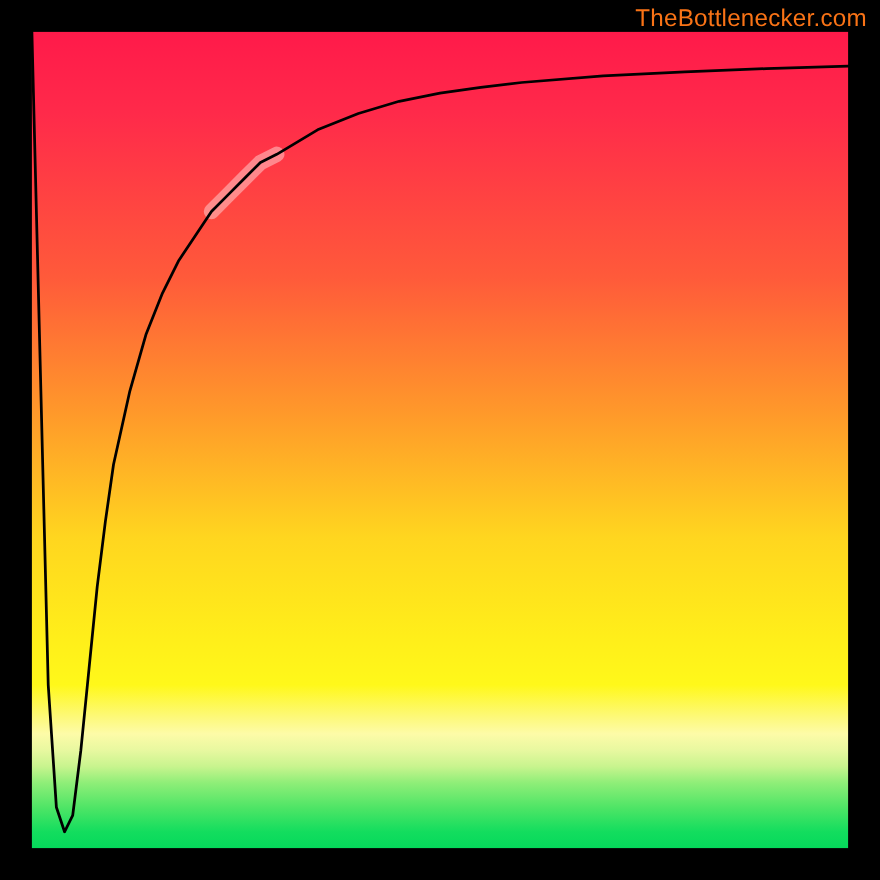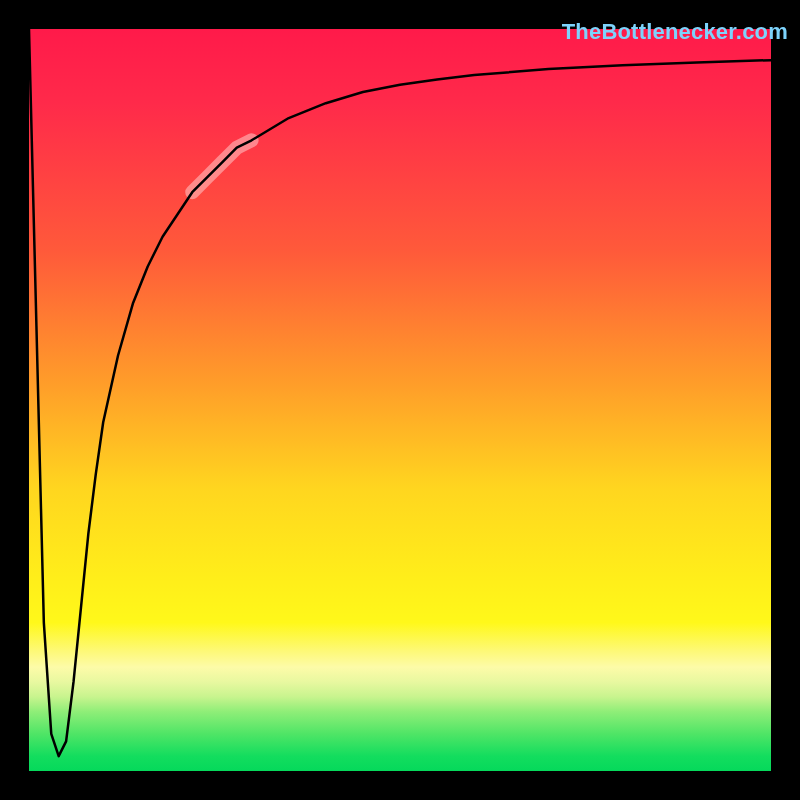--- a/index.html
+++ b/index.html
@@ -57,26 +57,26 @@
     stroke-linecap: round;
   }
   .highlight {
     fill: none;
     stroke: rgba(255, 200, 200, 0.55);
     stroke-width: 14;
     stroke-linecap: round;
   }
   .watermark {
     position: absolute;
-    top: 19px;
+    top: 4px;
     right: 12px;
     font-family: Arial, Helvetica, sans-serif;
     font-size: 22px;
-    font-weight: 700;
-    color: #7dd3fc;
+    font-weight: 400;
+    color: #f97316;
     letter-spacing: 0.2px;
     user-select: none;
   }
 </style>
 </head>
 <body>
 
 <div class="chart-container">
   <div class="plot-area"></div>
 

